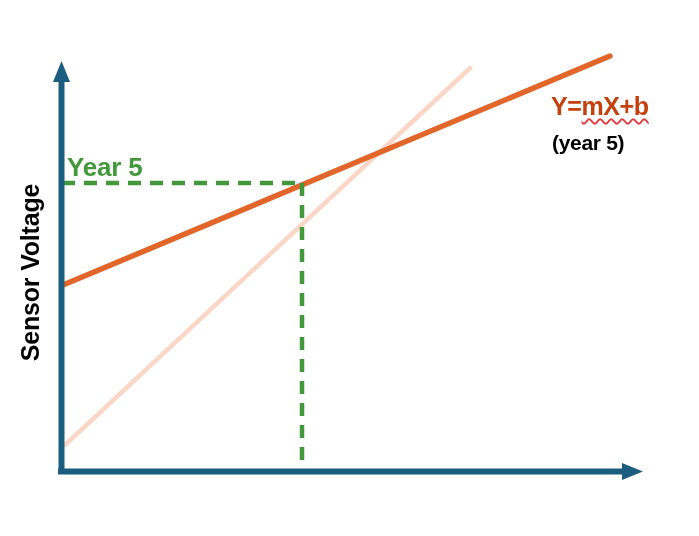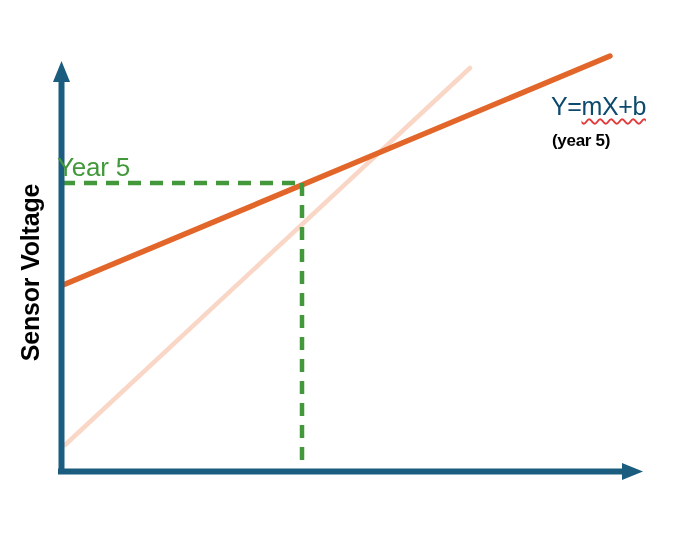--- a/index.html
+++ b/index.html
@@ -55,44 +55,44 @@
   }
   #x-axis-label {
     left: 232px;
     top: 482px;
     font-size: 25px;
     font-weight: 400;
     color: #000000;
     letter-spacing: -0.3px;
   }
   #marker-label {
-    left: 57px;
+    left: 67px;
     top: 152px;
     font-size: 26px;
-    font-weight: 400;
+    font-weight: 700;
     color: #42983B;
     letter-spacing: -0.2px;
   }
   #eq-line1 {
     left: 551px;
     top: 92px;
     font-size: 25px;
-    font-weight: 400;
-    color: #0c4a6e;
+    font-weight: 700;
+    color: #c2410c;
     letter-spacing: -0.4px;
   }
   #eq-line1 .misspelled {
     text-decoration: underline wavy #e23b3b;
     text-decoration-thickness: 1.5px;
     text-underline-offset: 3px;
   }
   #eq-line2 {
     left: 552px;
     top: 131px;
-    font-size: 17px;
+    font-size: 21px;
     font-weight: 700;
     color: #000000;
     letter-spacing: -0.3px;
   }
 </style>
 </head>
 <body>
 
 <div id="chart-root">
 

